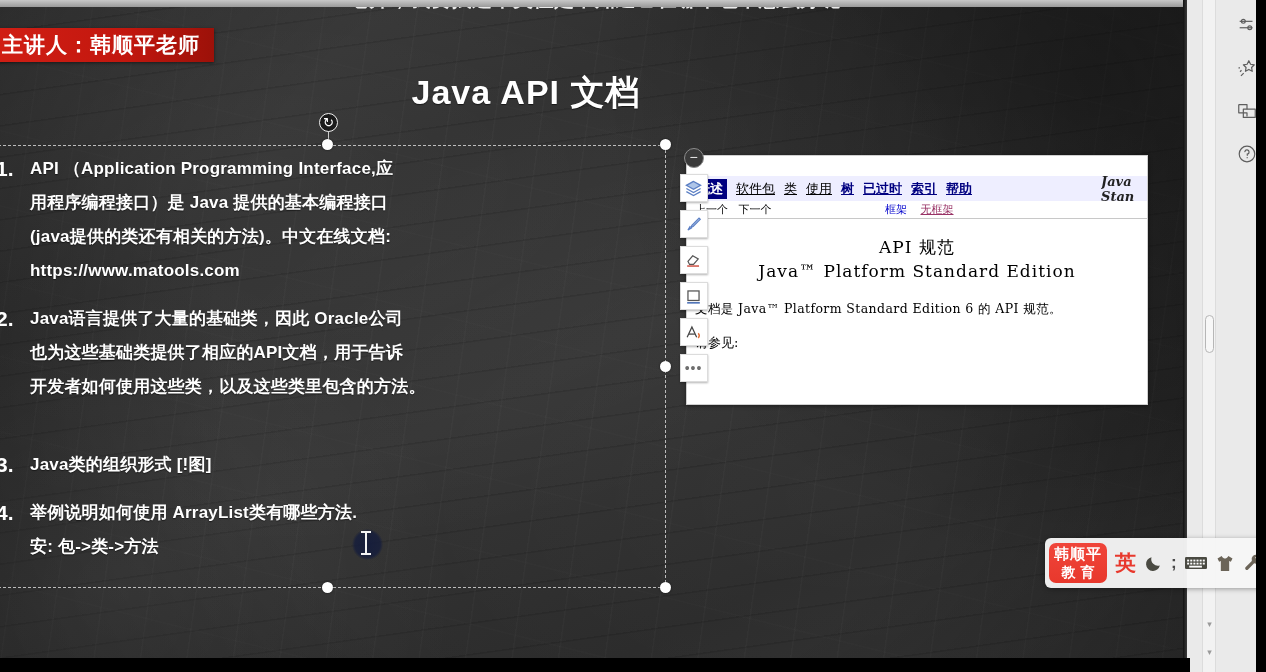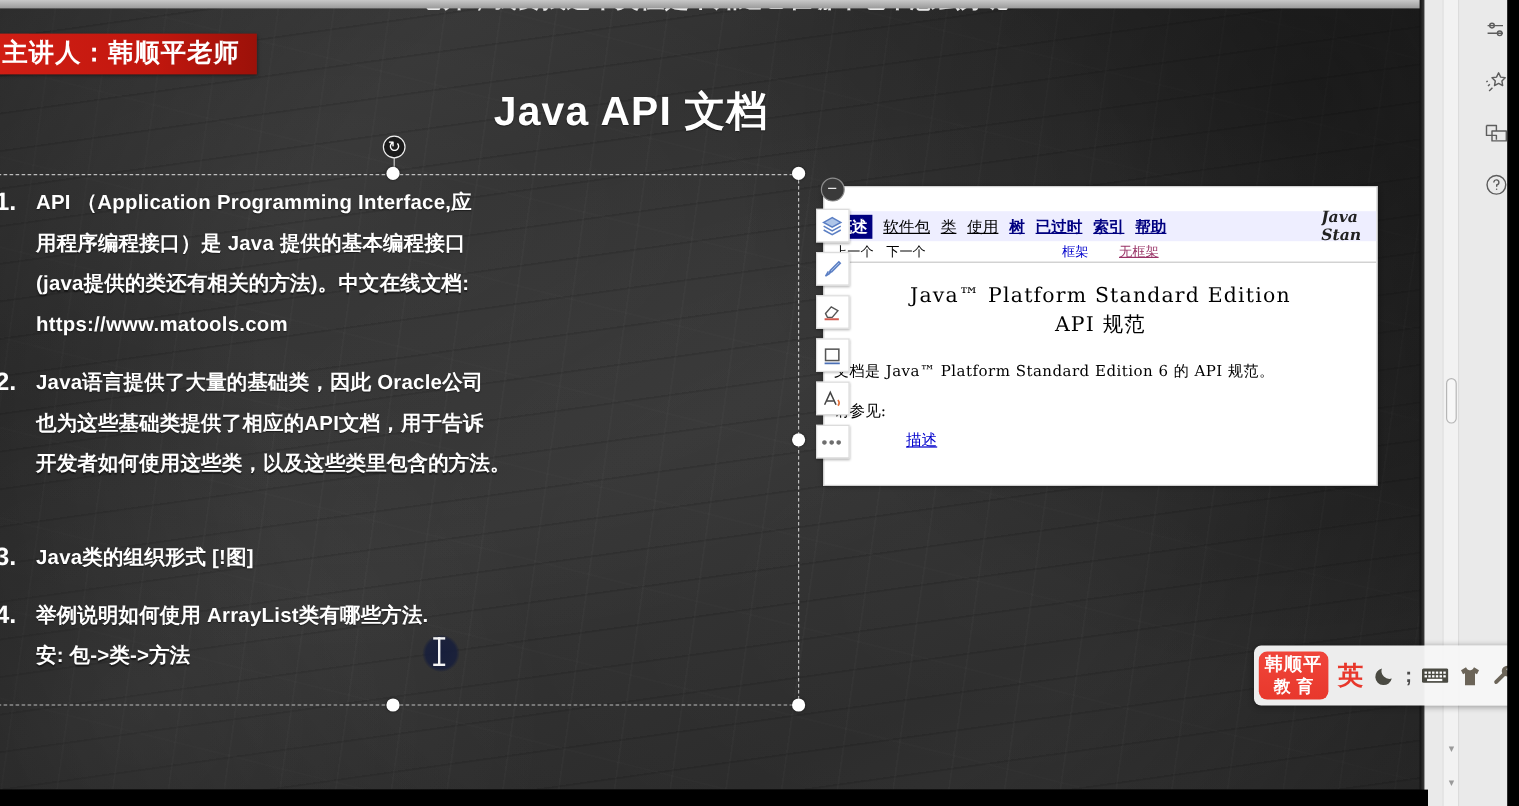--- a/index.html
+++ b/index.html
@@ -252,21 +252,21 @@
     height: 18px;
     font-family: "DejaVu Sans", sans-serif;
     font-size: 11px;
     padding-left: 8px;
     color: #000;
     border-bottom: 1px solid #c8c8c8;
   }
   .doc-subnav .prevnext { position: absolute; left: 8px; top: 1px; }
   .doc-subnav .frames { position: absolute; left: 198px; top: 1px; }
   .doc-subnav a.f1 { color: #0000cc; }
-  .doc-subnav a.f2 { color: #993366; text-decoration: underline; margin-left: 22px; }
+  .doc-subnav a.f2 { color: #993366; text-decoration: underline; margin-left: 10px; }
 
   .doc-h1 {
     margin-top: 16px;
     text-align: center;
     font-family: "DejaVu Serif", serif;
     font-size: 17px;
     letter-spacing: 1px;
     color: #000;
     line-height: 24px;
   }
@@ -504,27 +504,26 @@
           &nbsp;
           <span>下一个</span>
         </span>
         <span class="frames">
           <a class="f1">框架</a>
           <a class="f2">无框架</a>
         </span>
       </div>
 
       <div class="doc-h1">
+        <div>API 规范</div>
         <div>Java™ Platform Standard Edition</div>
-        <div>API 规范</div>
       </div>
 
       <div class="doc-para">文档是 Java™ Platform Standard Edition 6 的 API 规范。</div>
       <div class="doc-seealso">请参见:</div>
-      <div class="doc-seelink">描述</div>
     </div>
 
     <div class="anno-toolbar">
       <div class="anno-collapse">−</div>
 
       <div class="anno-btn">
         <svg width="19" height="19" viewBox="0 0 24 24" fill="none" stroke="#5b7fc4" stroke-width="1.6">
           <path d="M12 3 3 8l9 5 9-5-9-5z" fill="#aec5e8"></path>
           <path d="M3 12l9 5 9-5"></path>
             <path d="M3 16l9 5 9-5"></path>

